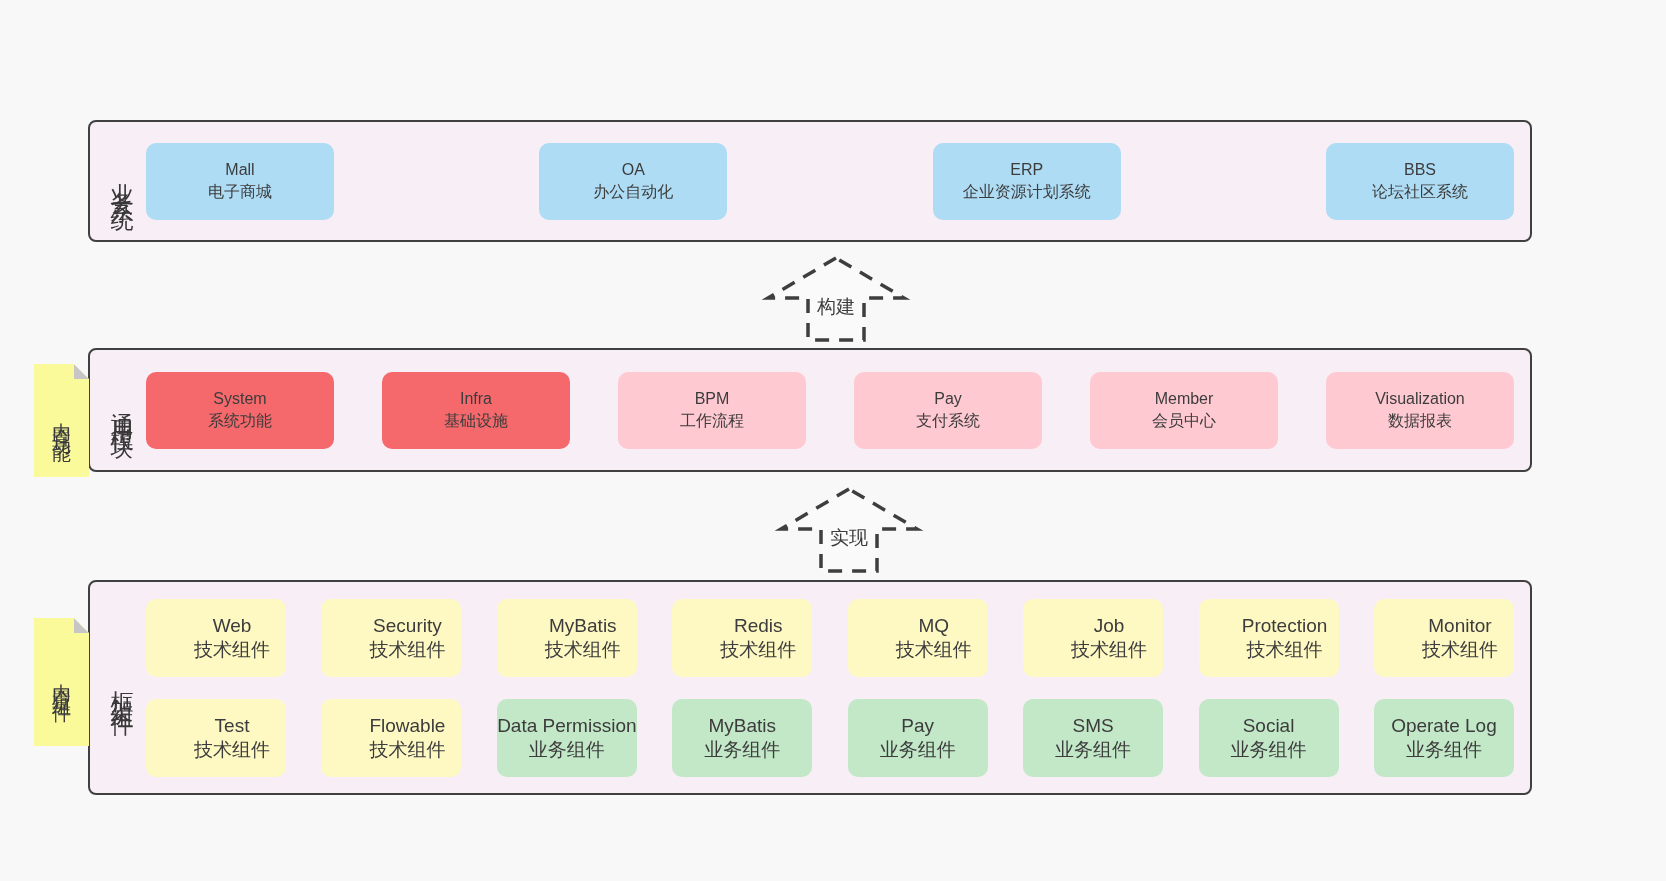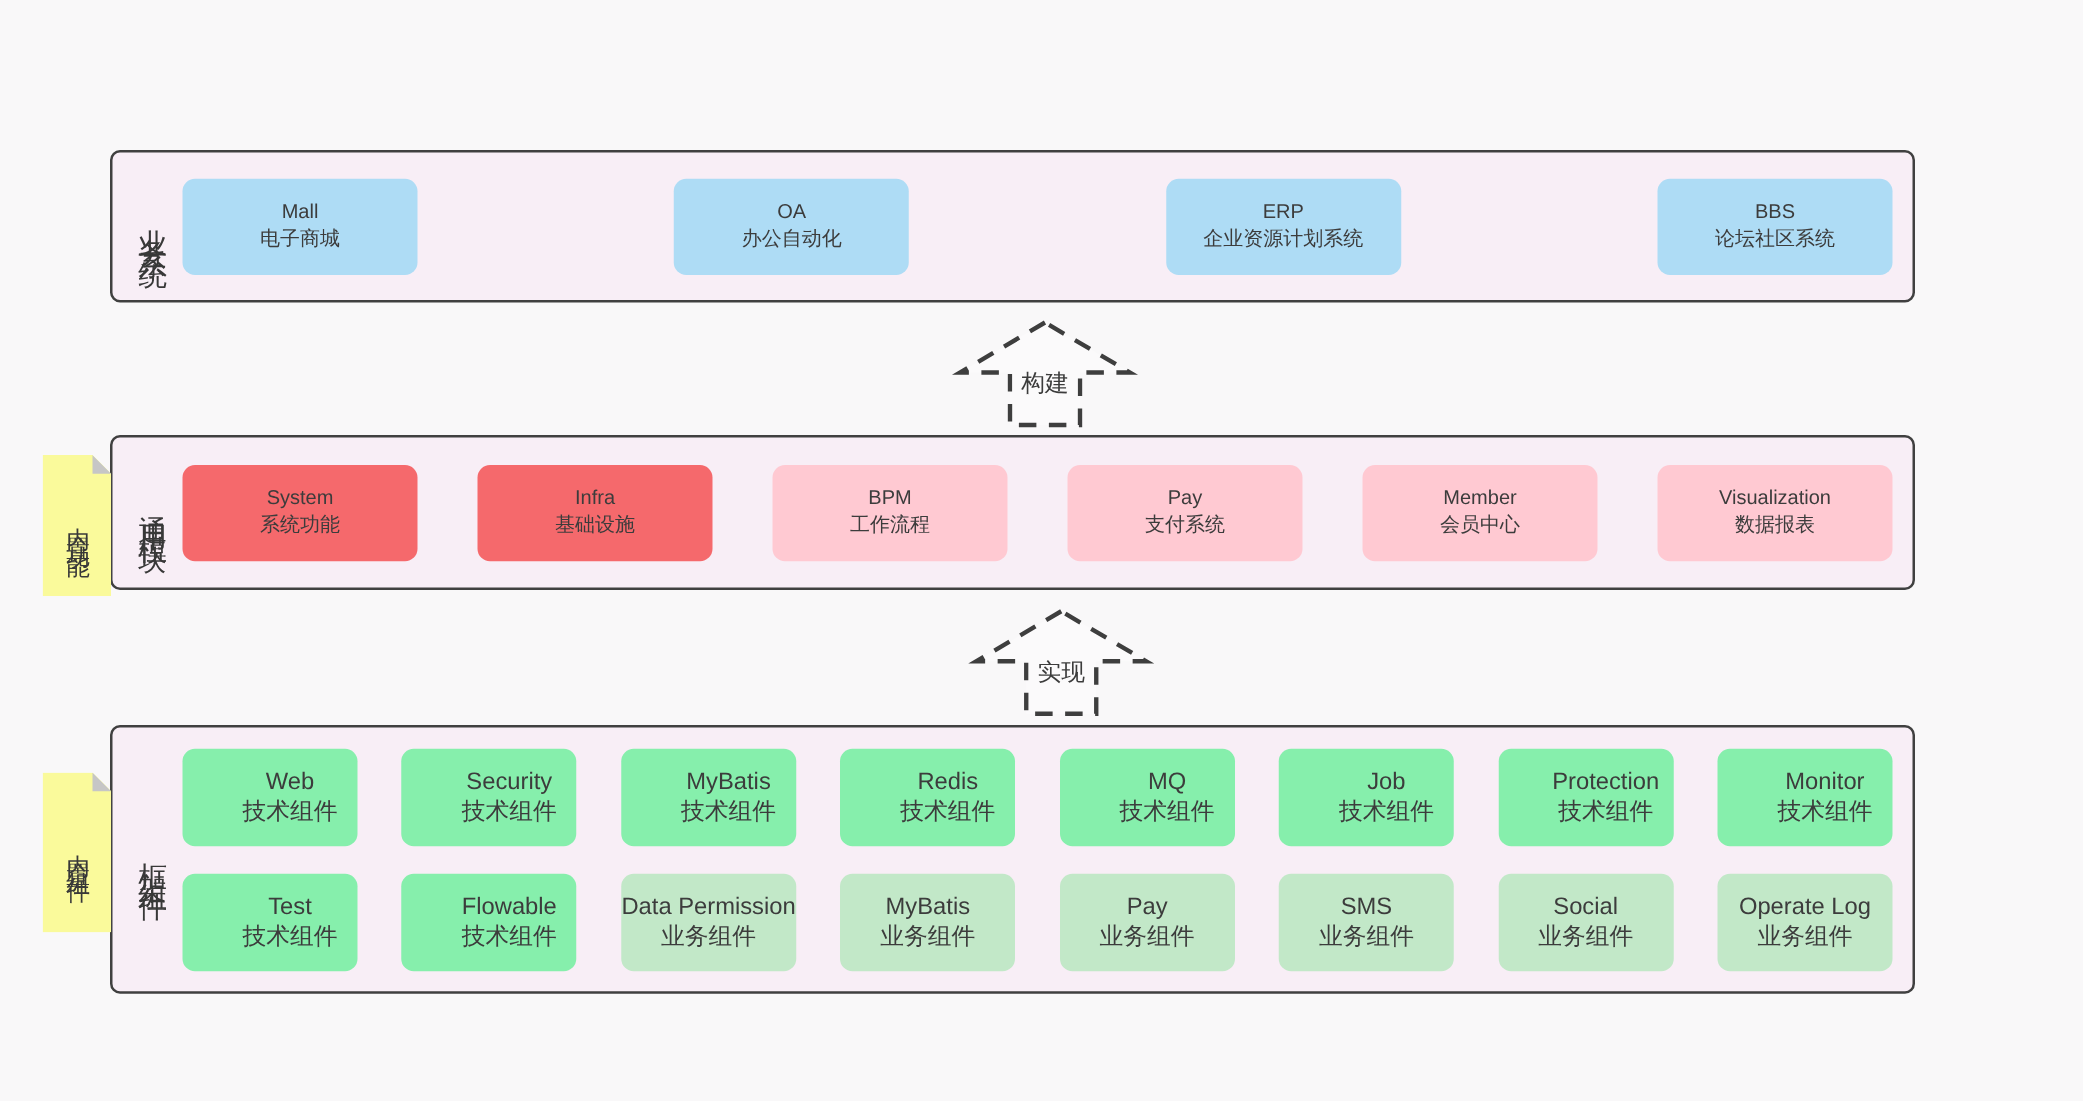--- a/index.html
+++ b/index.html
@@ -21,21 +21,21 @@
         display:flex;flex-direction:column;justify-content:center;gap:22px;}
   .row{display:flex;justify-content:space-between;}
 
   .box{border-radius:10px;display:flex;flex-direction:column;align-items:center;
        justify-content:center;text-align:center;box-sizing:border-box;color:#3c3c3c;}
   .row-wide .box{width:188px;height:77px;font-size:16px;line-height:1.38;}
   .row-narrow .box{width:140px;height:78px;font-size:19px;line-height:1.25;}
   .c-blue{background:#aedcf5;}
   .c-red{background:#f5696c;}
   .c-pink{background:#ffc9d2;}
-  .c-green{background:#86efac;padding-left:32px;}
+  .c-green{background:#fef9c3;padding-left:32px;}
   .c-lightgreen{background:#c2e8c8;}
 
   
   .sticky{position:absolute;left:34px;width:55px;background:#fafa9b;z-index:3;
           display:flex;align-items:center;justify-content:center;
           clip-path:polygon(0 0,calc(100% - 15px) 0,100% 15px,100% 100%,0 100%);}
   .sticky-0{top:364px;height:113px;}
   .sticky-1{top:618px;height:128px;}
   .sticky-fold{position:absolute;top:0;right:0;width:0;height:0;
           border-left:15px solid #c6c6c6;border-top:15px solid transparent;}

